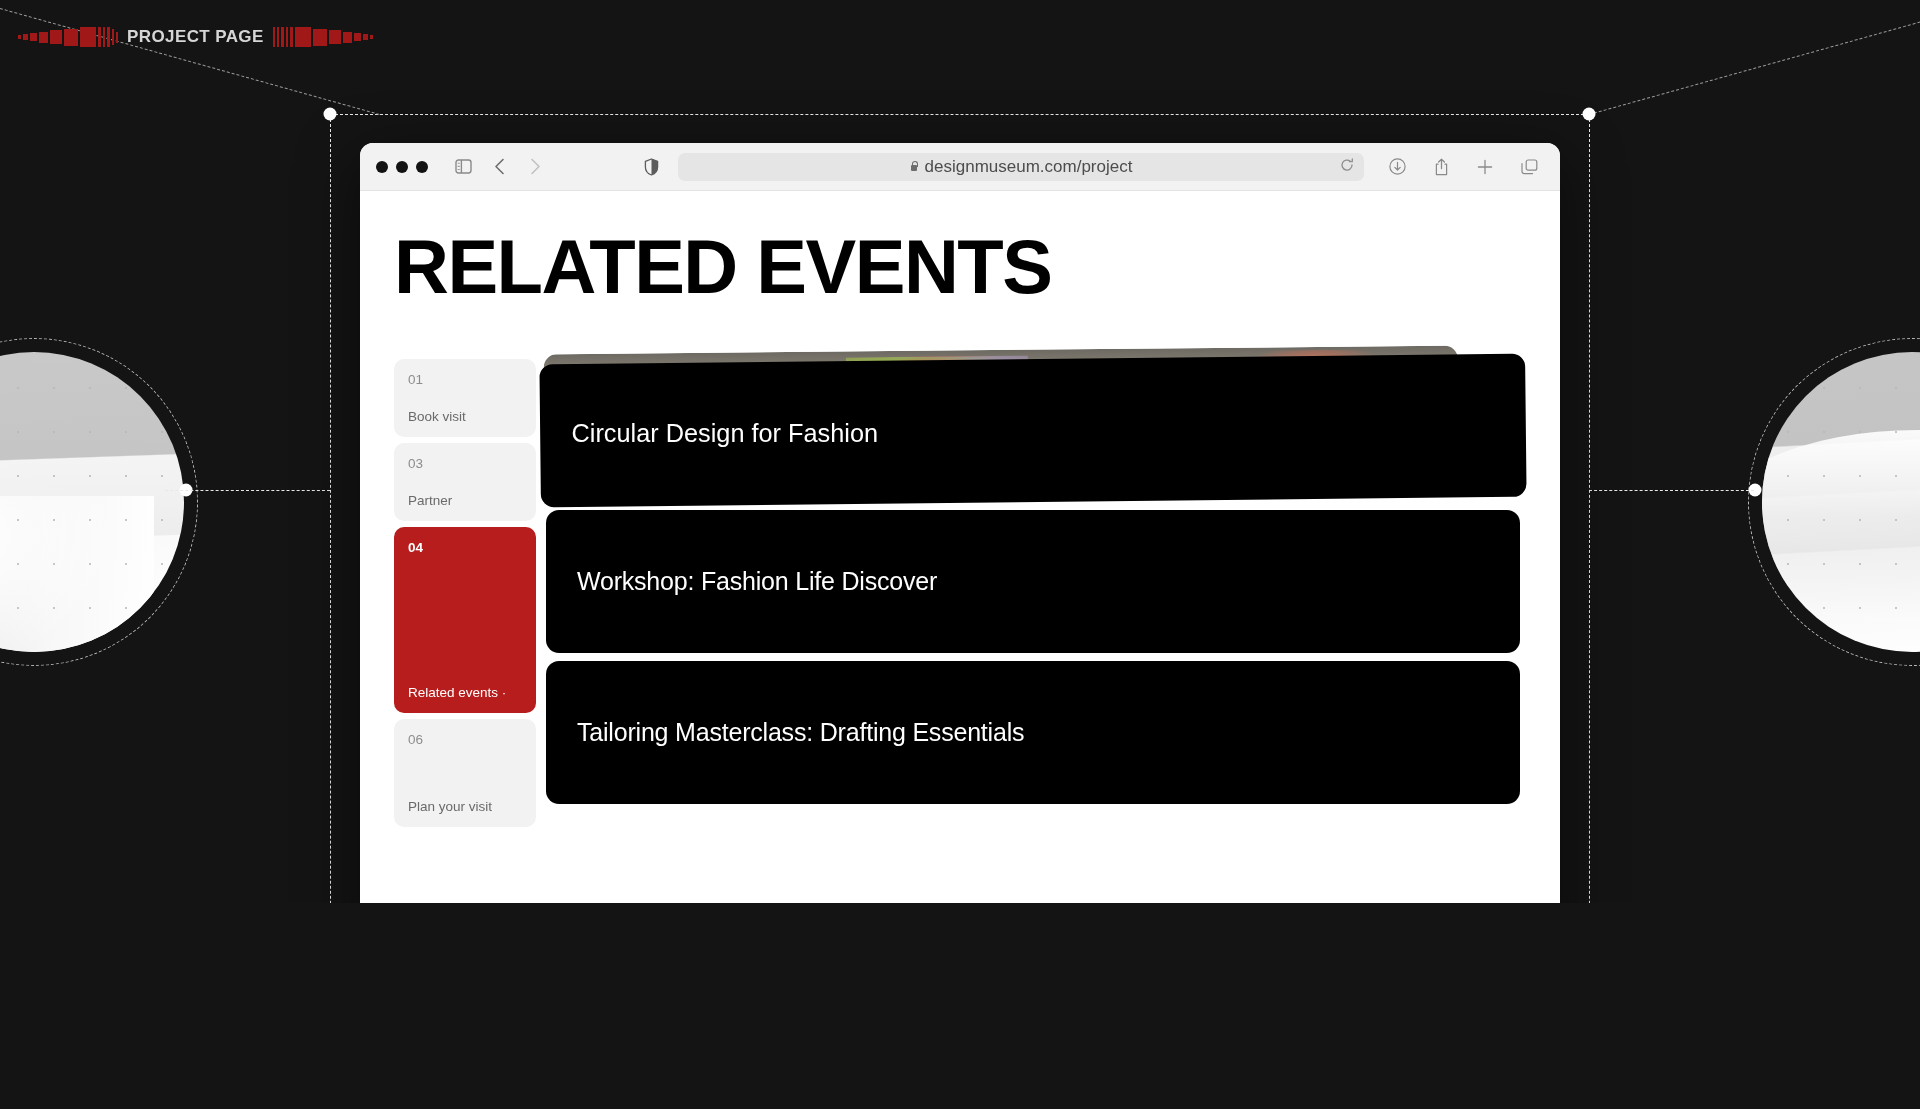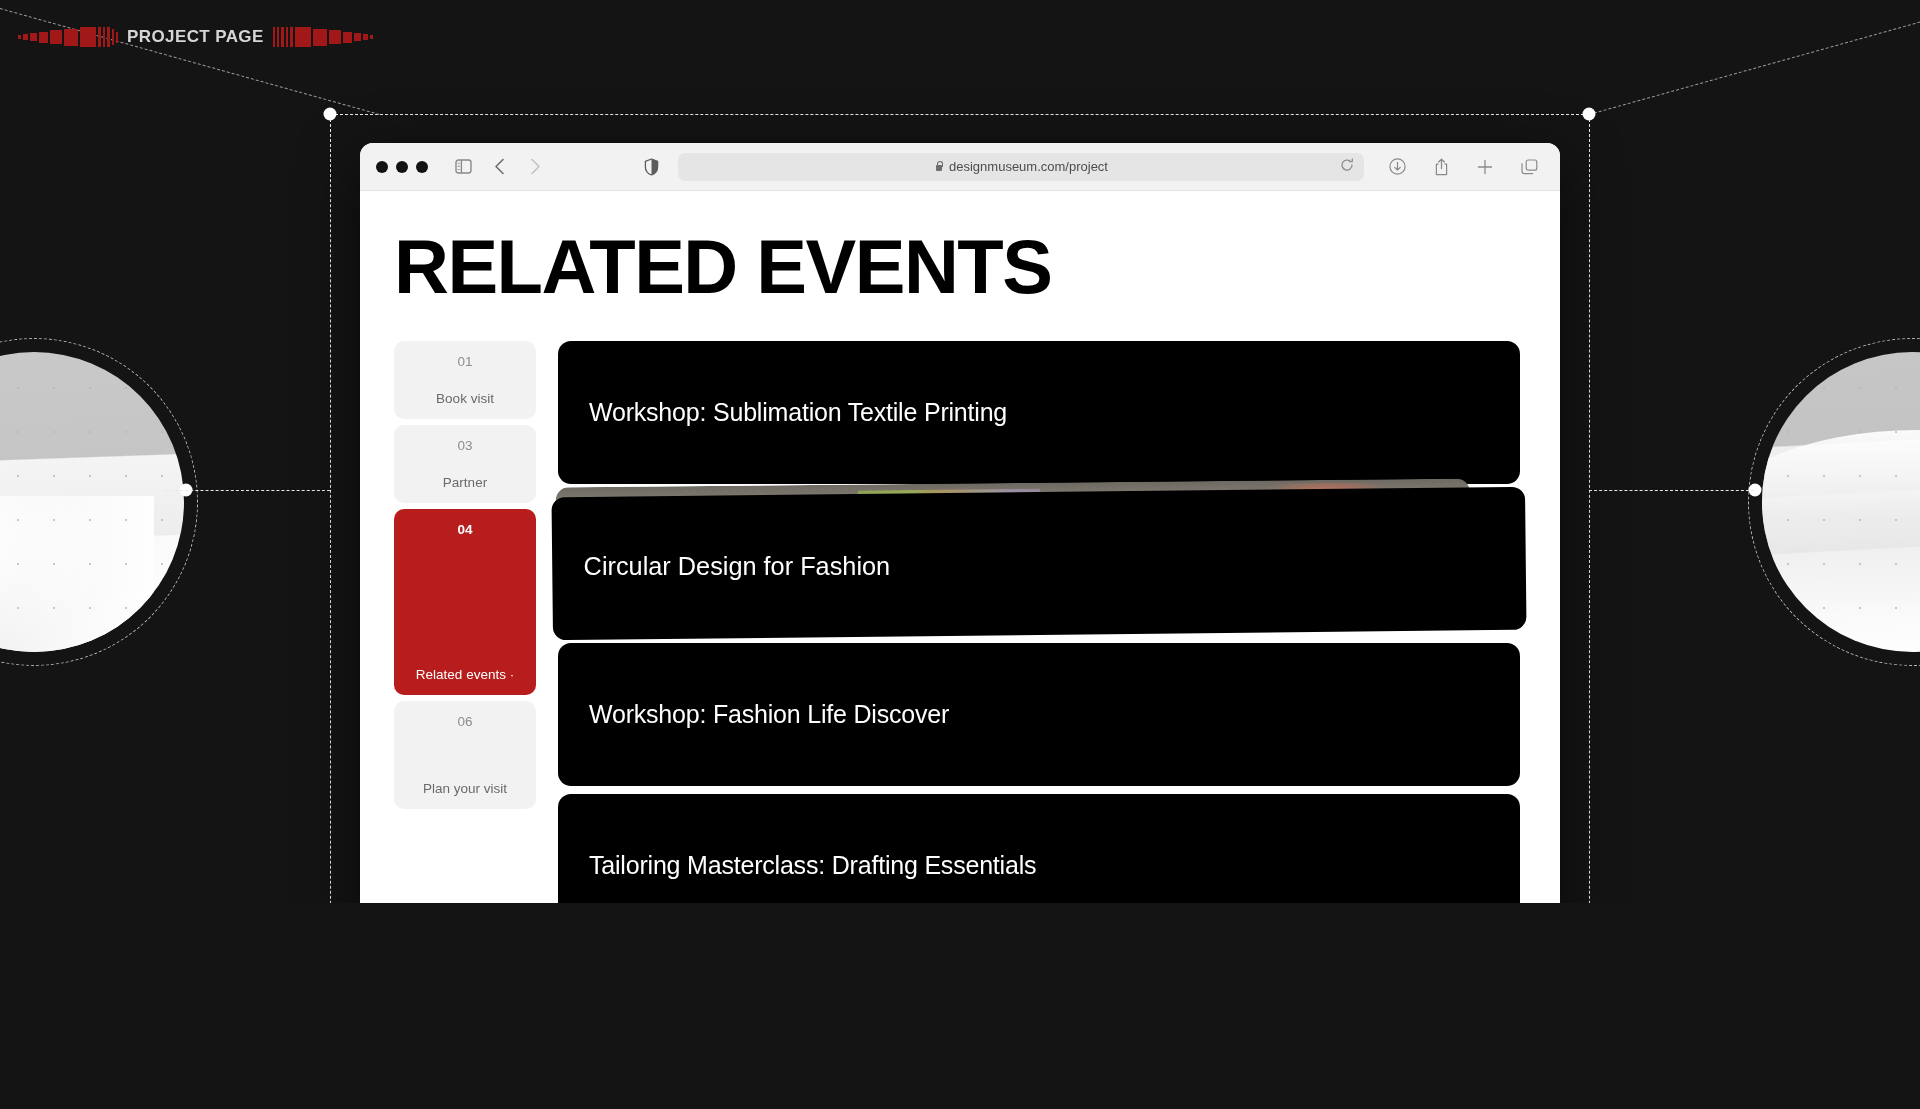--- a/index.html
+++ b/index.html
@@ -177,43 +177,42 @@
   .lock { width: 9px; height: 11px; position: relative; display: block; }
   .lock::before {
     content: ""; position: absolute; left: 1.6px; top: 4px;
     width: 6px; height: 6px; background: #6d6d6d; border-radius: 1px;
   }
   .lock::after {
     content: ""; position: absolute; left: 2.6px; top: 0.4px;
     width: 4px; height: 5px; border: 1.3px solid #6d6d6d;
     border-bottom: none; border-radius: 3px 3px 0 0;
   }
-  .url-text { font-size: 13px; color: #4d4d4d; }
+  .url-text { font-size: 17px; color: #4d4d4d; }
   .reload { position: absolute; right: 10px; color: #8e8e8e; }
 
   .chrome-right { display: flex; align-items: center; gap: 14px; margin-left: 4px; }
 
   
   .page { padding: 26px 40px 0 16px; height: calc(100% - 48px); }
 
   .page-title {
     font-size: 76px;
     font-weight: 700;
     letter-spacing: -1.5px;
     color: #000;
     line-height: 1;
     margin: 12px 0 0 18px;
   }
 
   .content-row {
     display: flex;
-    gap: 22px;
-    margin-top: 36px;
+    gap: 10px;
+    margin-top: 54px;
     margin-left: 18px;
-    text-align: center;
   }
 
   
   .sidenav { width: 142px; flex: 0 0 142px; display: flex; flex-direction: column; gap: 6px; }
   .nav-card {
     background: #f2f2f2;
     border-radius: 10px;
     padding: 13px 14px;
     display: flex;
     flex-direction: column;
@@ -488,23 +487,20 @@
             <span class="name">Related events ·</span>
           </div>
           <div class="nav-card" style="min-height:108px;">
             <span class="num">06</span>
             <span class="name">Plan your visit</span>
           </div>
         </nav>
 
         <div class="cards">
 
-          <div class="event-card">
-            <span class="title">Workshop: Sublimation Textile Printing</span>
-          </div>
 
           <div class="card-stack">
             <div class="peek-photo">
               <div class="peek-inner"></div>
               <div class="peek-panels">
                 <div class="pan">
                     <small>anes, their
 forelocks."</small>
                   </div>
                 <div class="pan">

